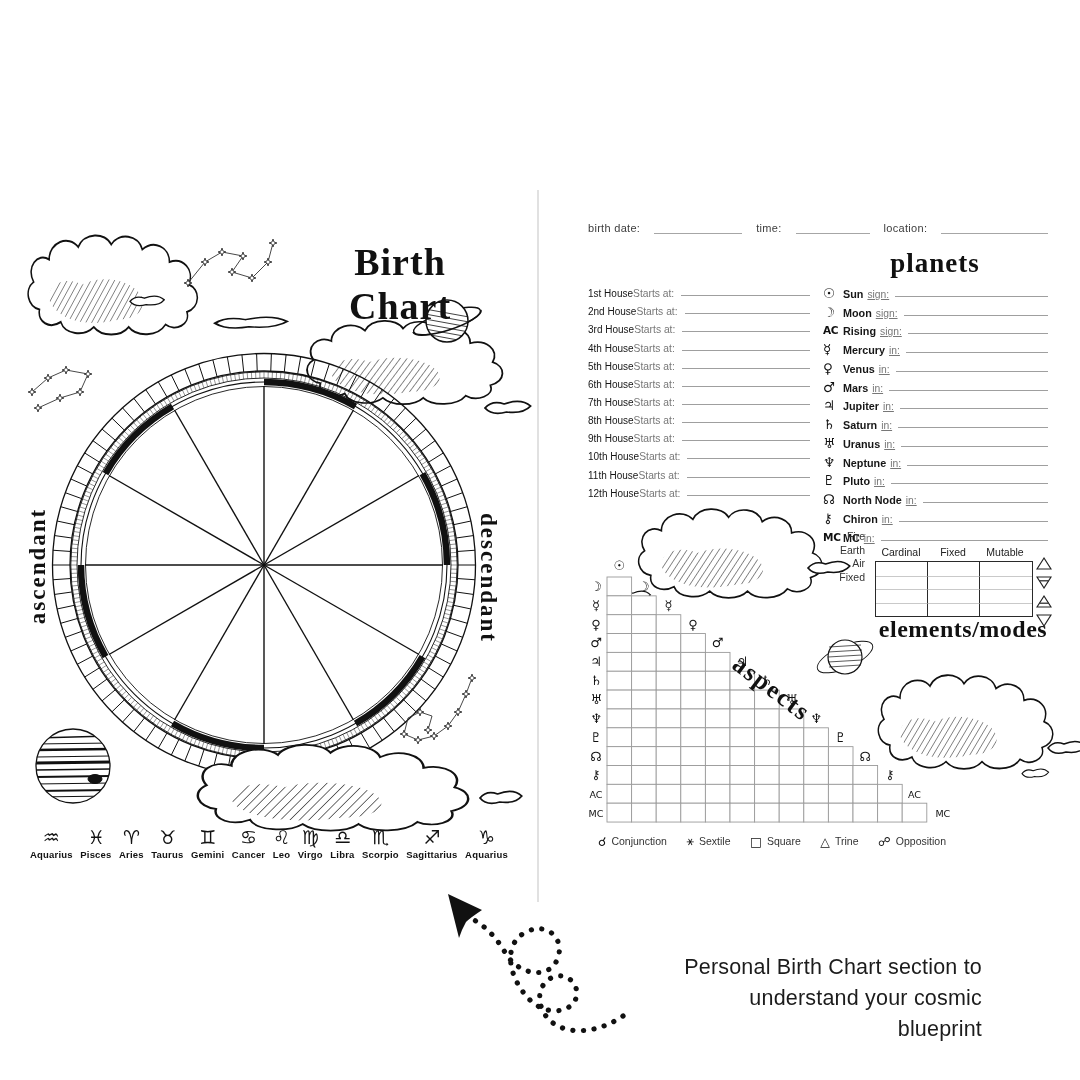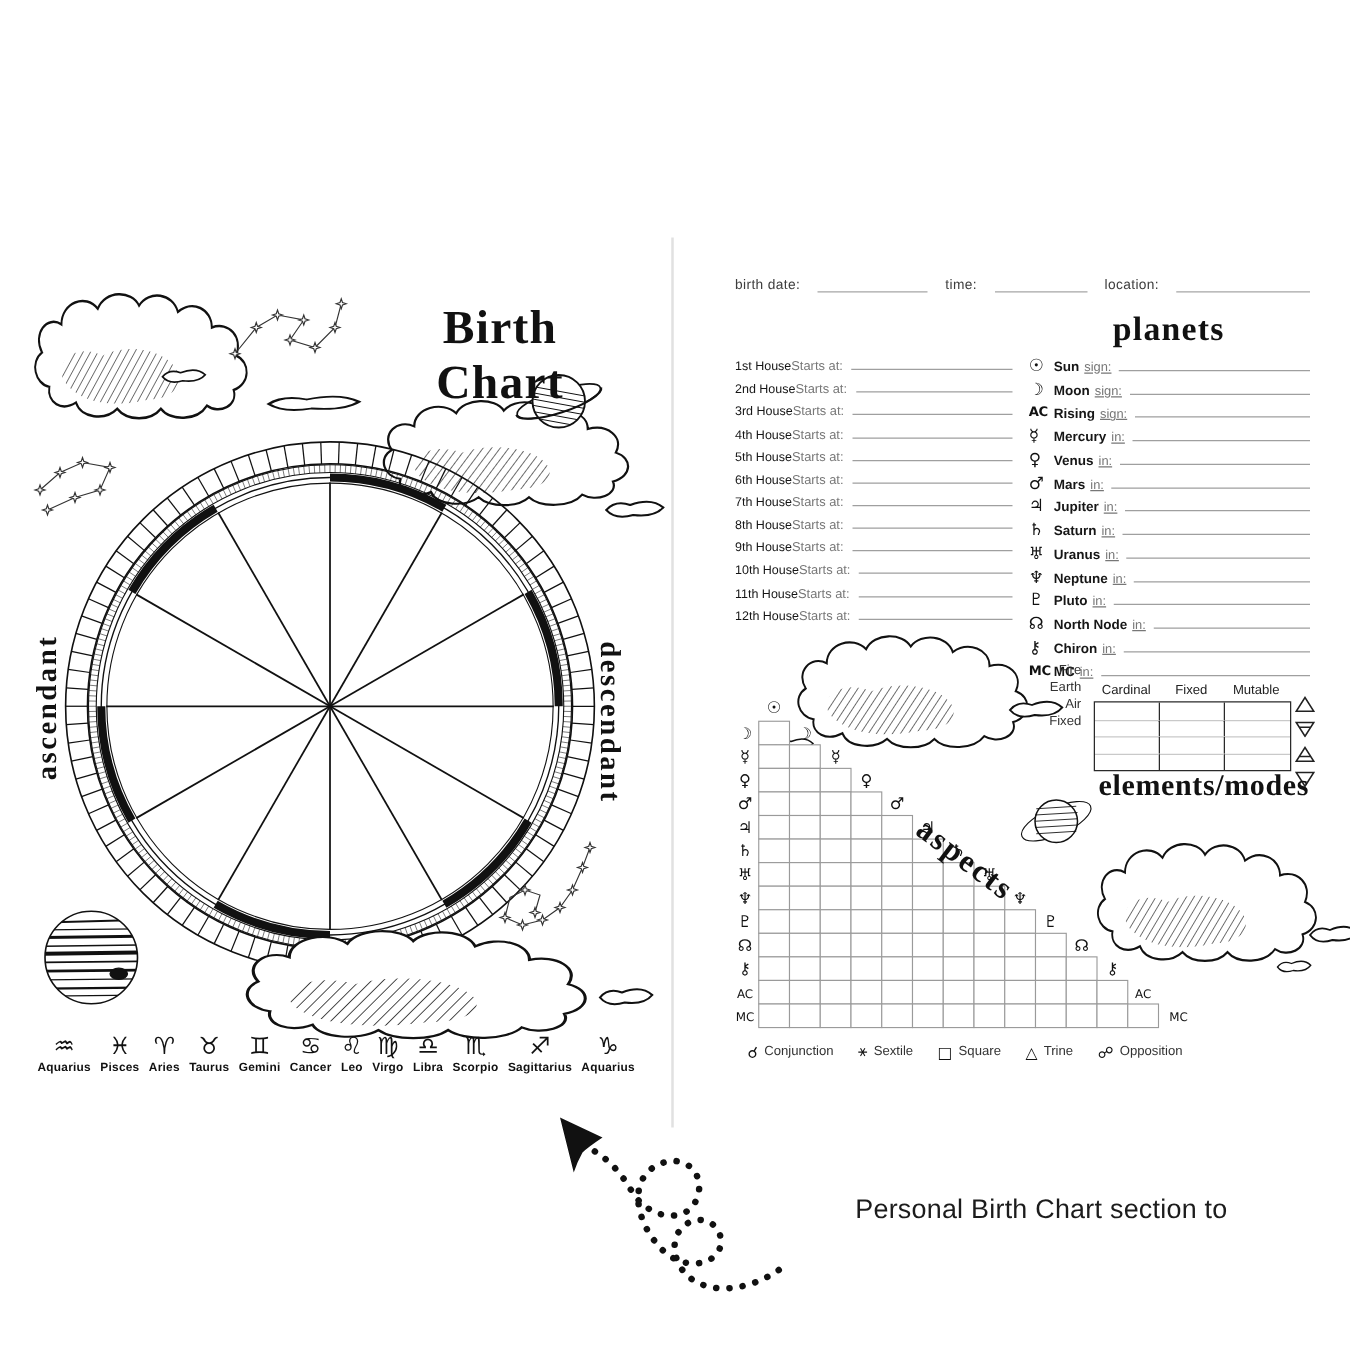--- a/index.html
+++ b/index.html
@@ -1014,15 +1014,16 @@
     </div>
   <div class="abs serif" id="elements-title">elements/modes</div>
 
   <svg class="abs" style="left:428px;top:888px" width="230" height="170" viewBox="0 0 230 170">
     <path d="M195,128 C160,152 118,146 112,114 C108,88 140,78 148,100 C154,122 122,132 102,112
              C80,90 74,56 98,44 C120,33 138,52 129,72 C121,91 92,88 78,66 C70,52 60,40 46,32" fill="none" stroke="#111" stroke-width="5.2" stroke-linecap="round" stroke-dasharray="0.1 10.5"></path>
     <path d="M20,6 L54,22 Q42,30 38,34 Q34,41 31,50 Z" fill="#111"></path>
   </svg>
   <div class="abs" id="caption">
     <div>Personal Birth Chart section to</div>
+    <div>understand your cosmic blueprint</div>
   </div>
 
 </div>
 
 </body></html>

